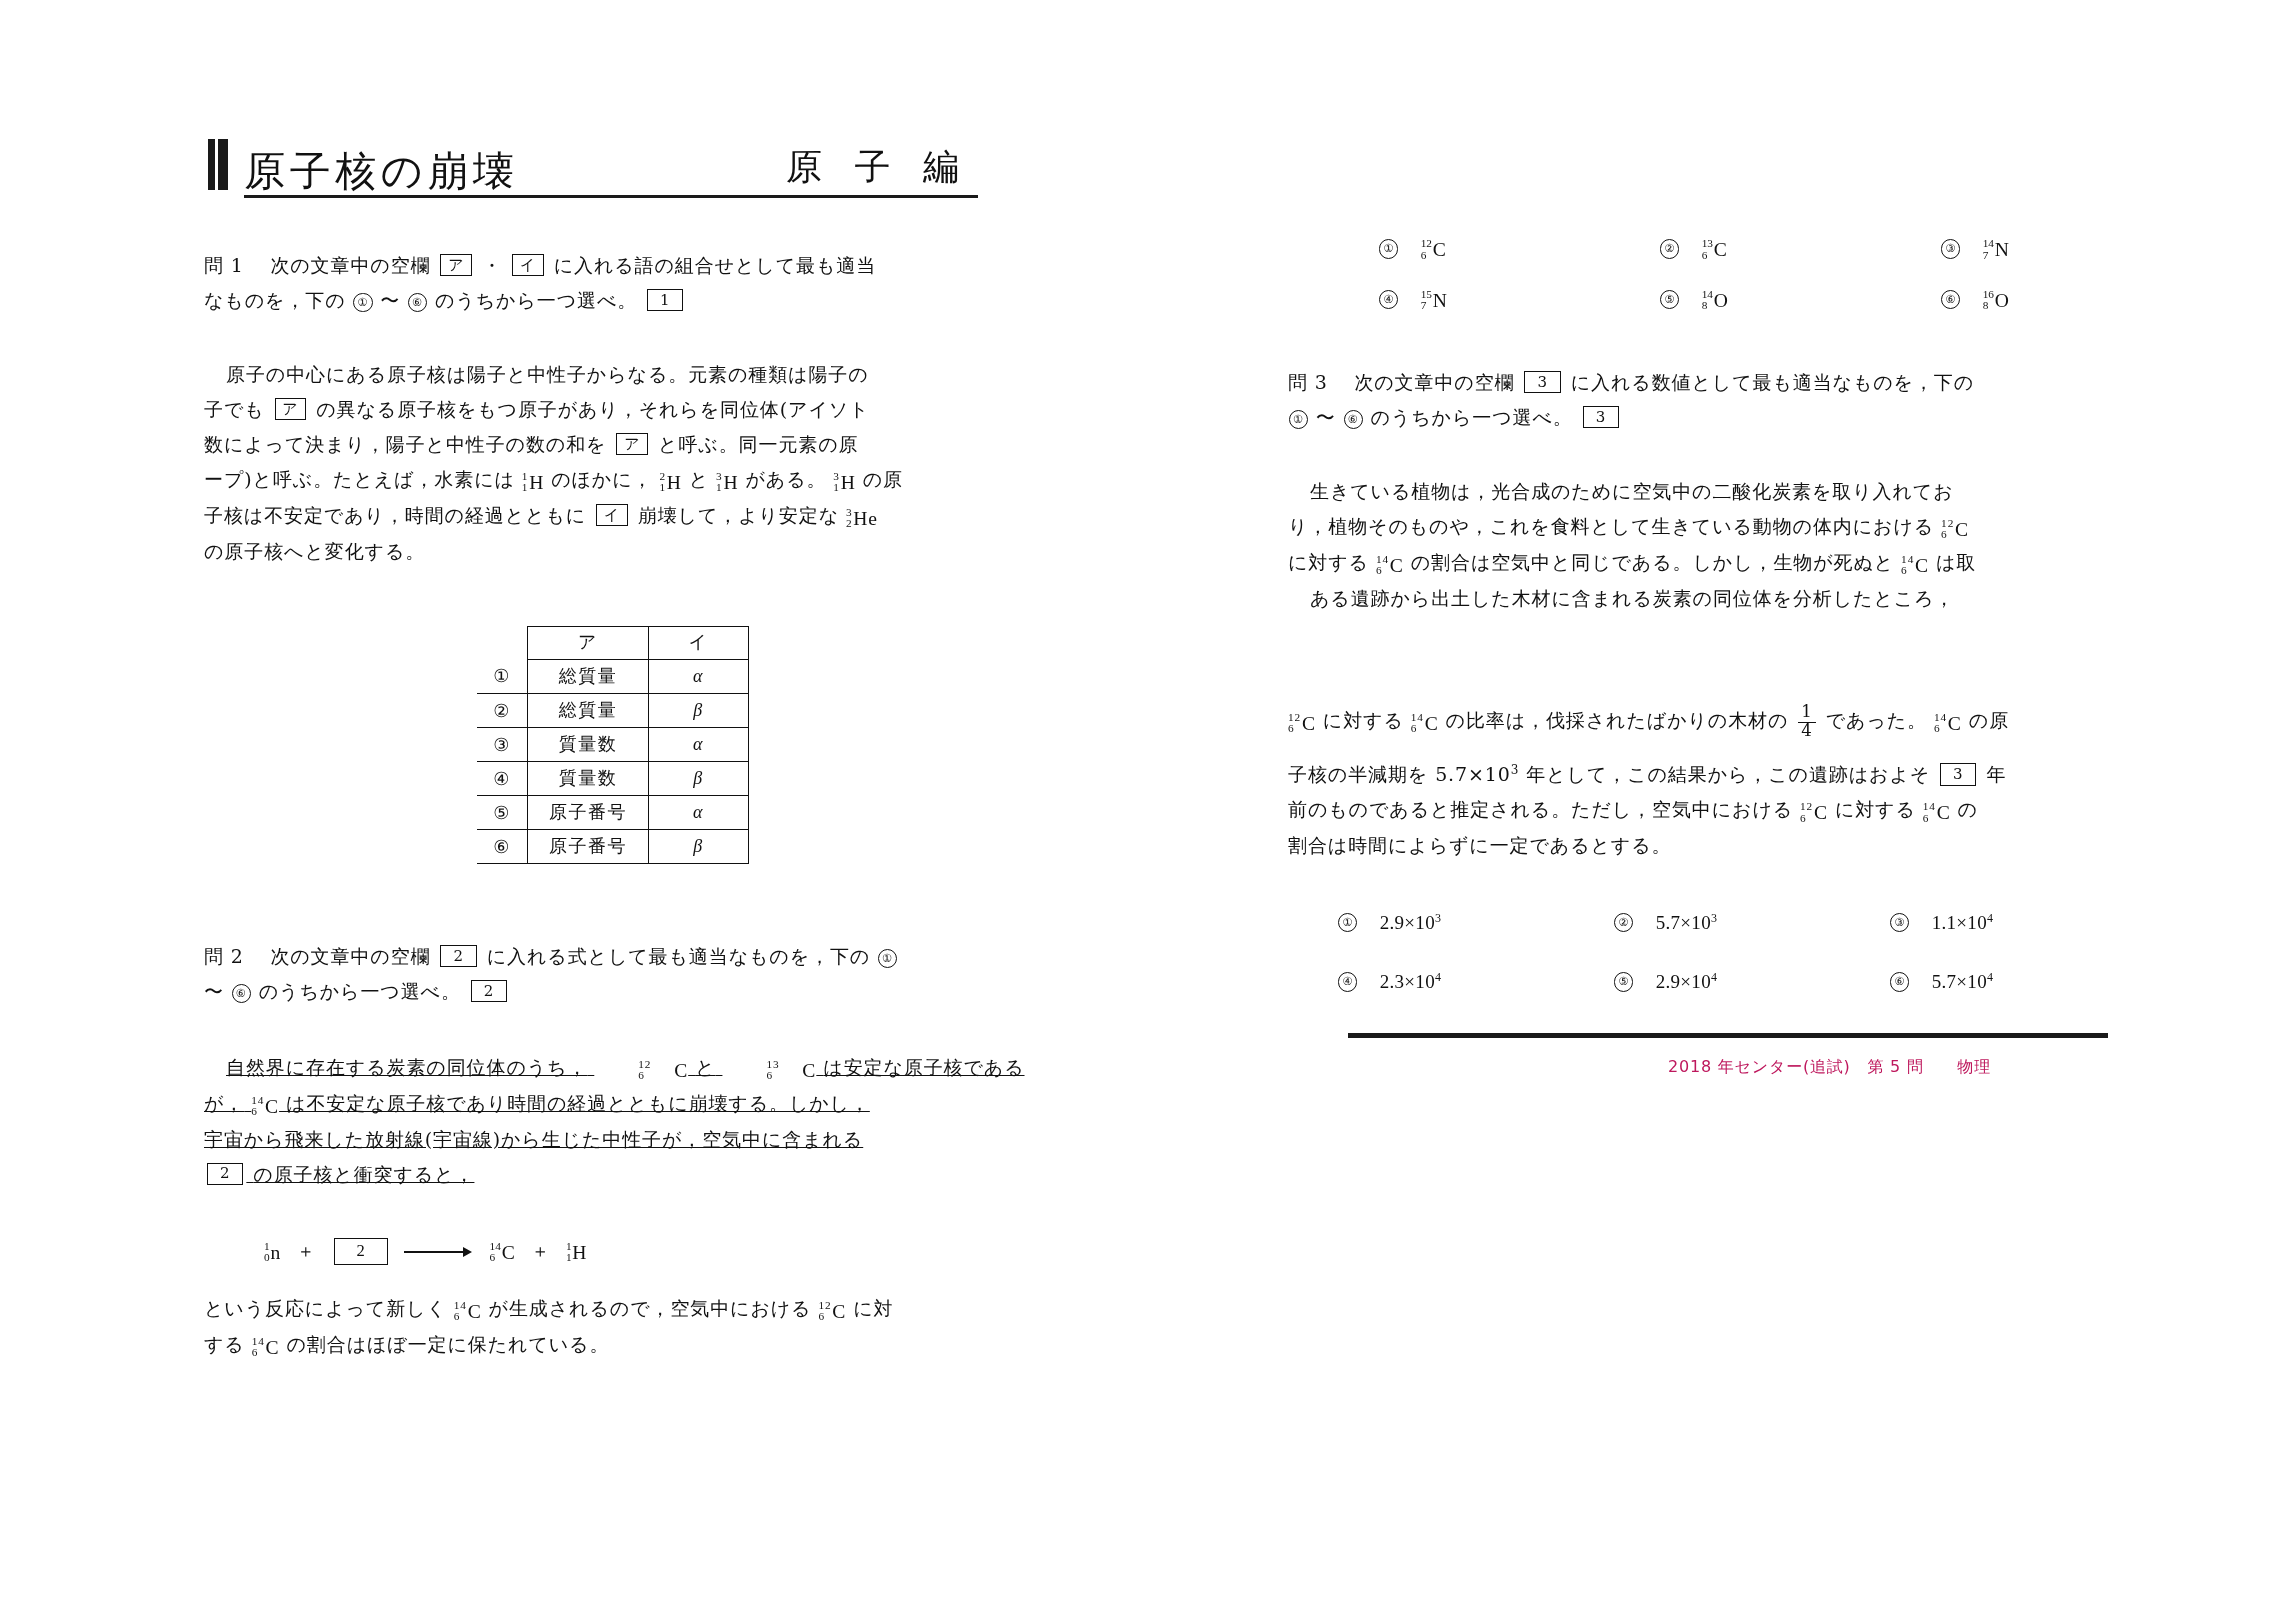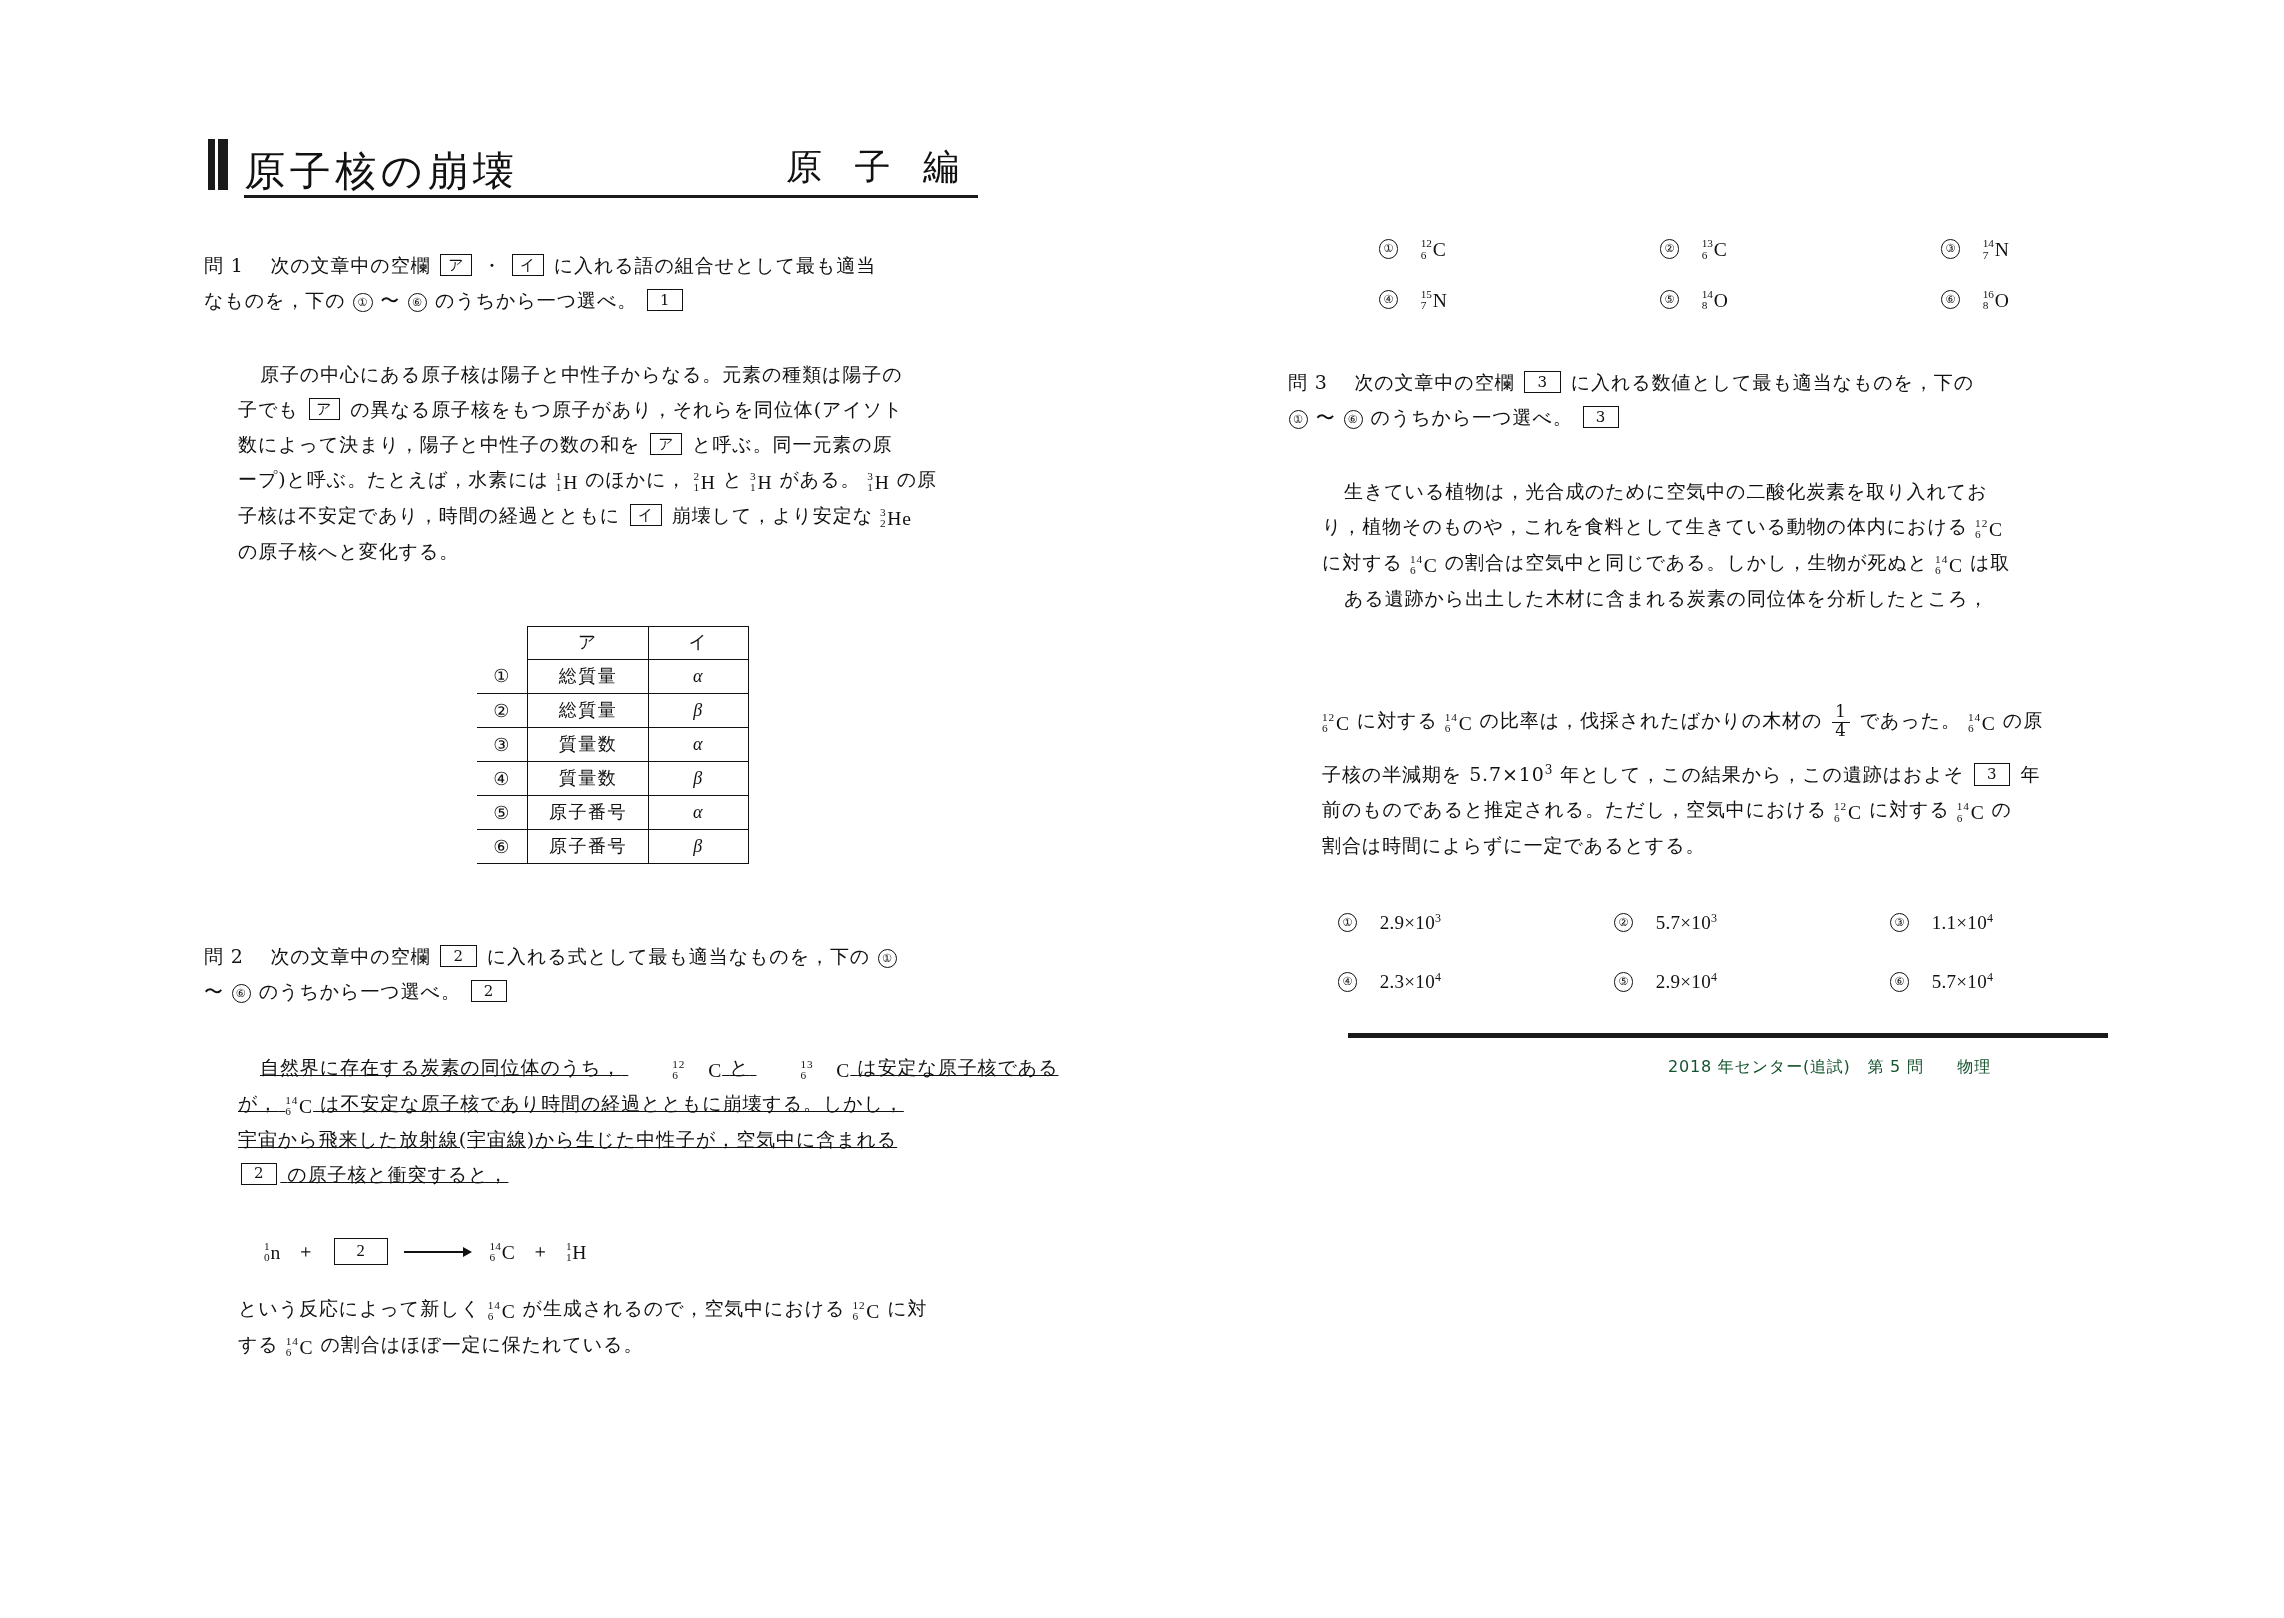--- a/index.html
+++ b/index.html
@@ -106,21 +106,20 @@
     color: #111;
   }
   .q-head {
     position: absolute;
     width: 843px;
   }
   .para {
     position: absolute;
     width: 843px;
     text-align: justify;
-    margin-left: 34px;
   }
   .indent { text-indent: 22px; }
 
   
   .blank {
     display: inline-block;
     border: 1.2px solid #111;
     padding: 0.8px 6.8px 1.5px 6.8px;
     font-size: 15px;
     line-height: 18px;
@@ -252,21 +251,21 @@
   .foot-rule {
     position: absolute;
     height: 5.3px;
     background: #1a1a1a;
   }
   .foot-text {
     position: absolute;
     font-family: "DejaVu Sans", "Liberation Sans", sans-serif;
     font-size: 16px;
     letter-spacing: 0.8px;
-    color: #14532d;
+    color: #be185d;
   }
 </style>
 </head>
 <body>
 
 <div class="page">
 
   <div class="title-wrap">
     <div class="title-shadow">原子核の崩壊</div>
     <div class="title-shadow-sub">原 子 編</div>

